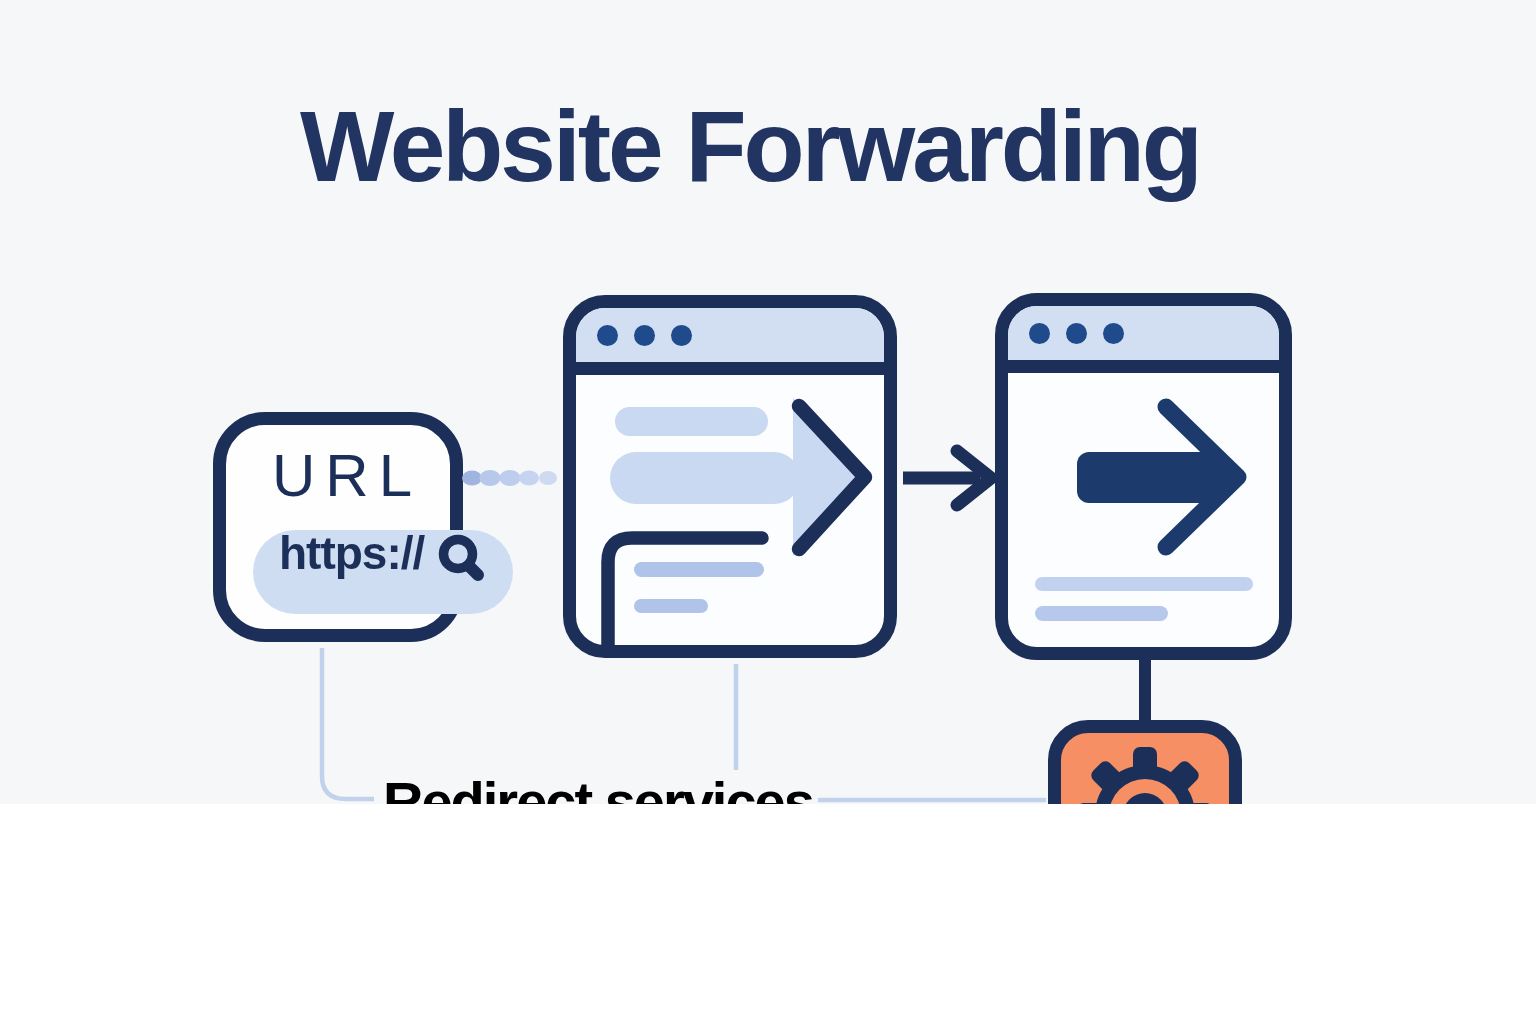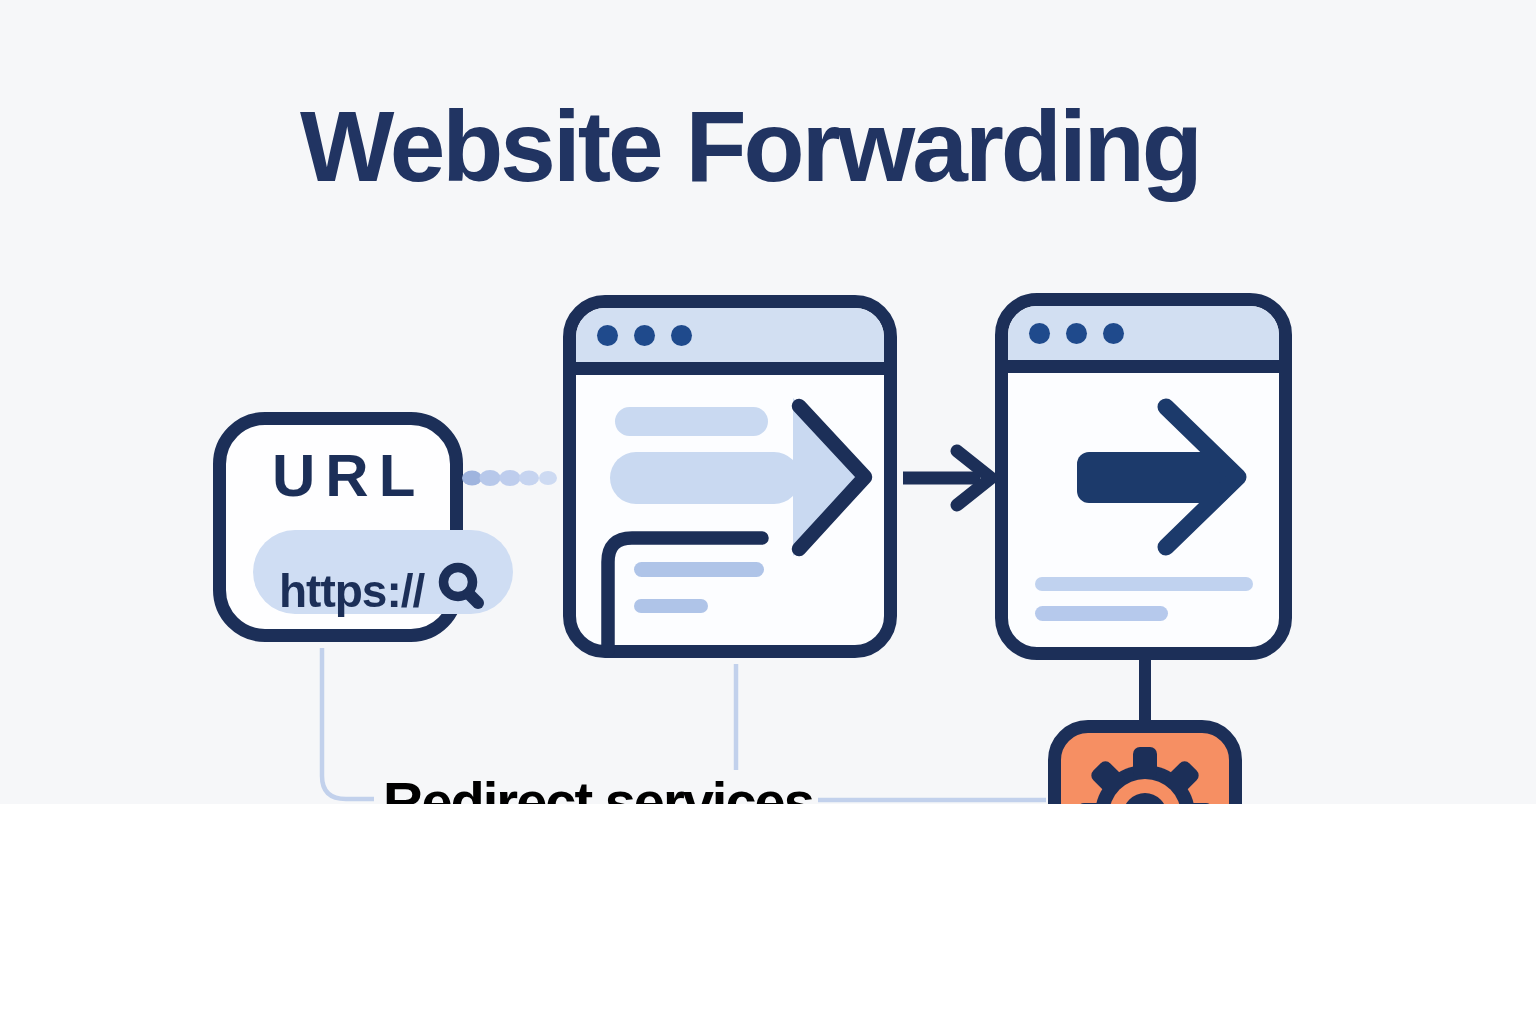--- a/index.html
+++ b/index.html
@@ -26,32 +26,32 @@
     position:absolute;
     left:213px;top:412px;width:250px;height:230px;
     box-sizing:border-box;
     border:13px solid #1c2f58;
     border-radius:52px;
     background:#fefeff;
   }
   .url-label{
     position:absolute;
     left:272px;top:446px;
-    font-size:60px;font-weight:700;
+    font-size:60px;font-weight:400;
     letter-spacing:10px;
     color:#1c2f58;
     line-height:1;
   }
   .address-bar{
     position:absolute;
     left:253px;top:530px;width:260px;height:84px;
     box-sizing:border-box;
     background:#cfddf3;
     border-radius:42px;
-    display:flex;align-items:flex-end;
+    display:flex;align-items:flex-start;
     padding-left:26px;
     z-index:3;
   }
   .address-text{
     font-size:46px;font-weight:700;
     color:#1c2f58;
     letter-spacing:-1px;
     line-height:1;
   }
   .address-bar svg{margin-left:10px;}

